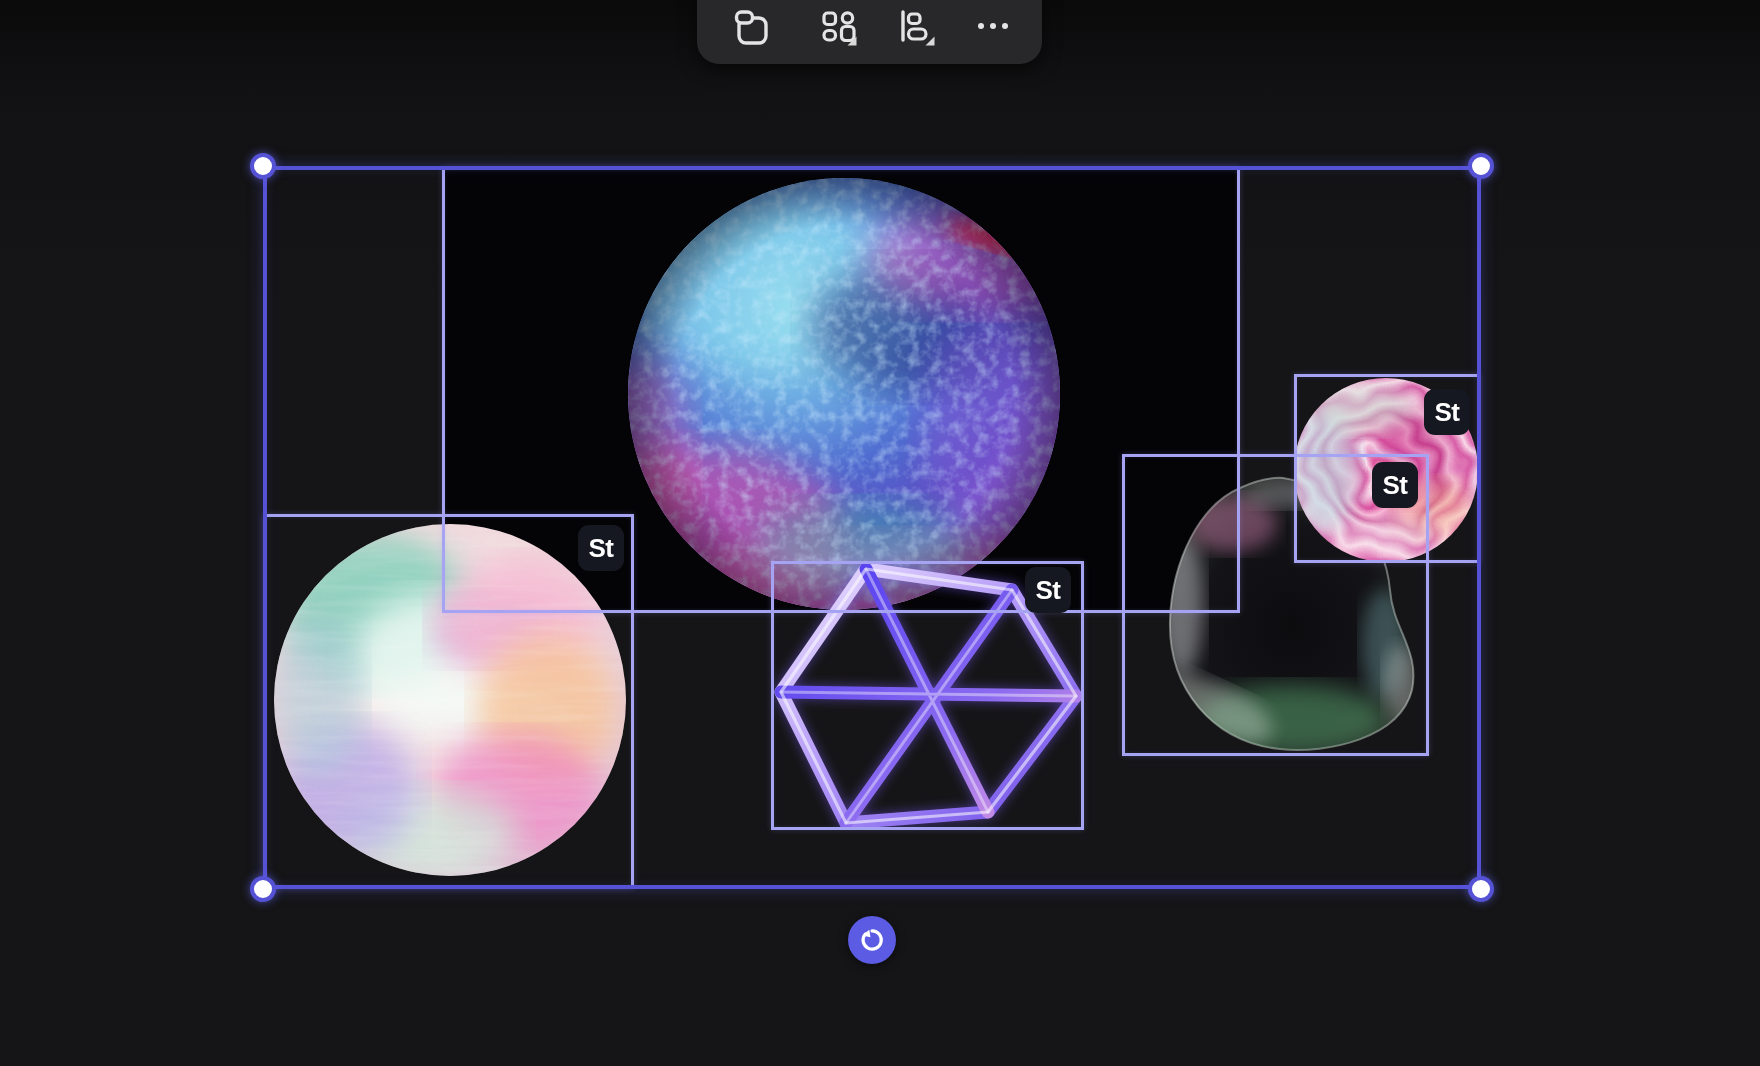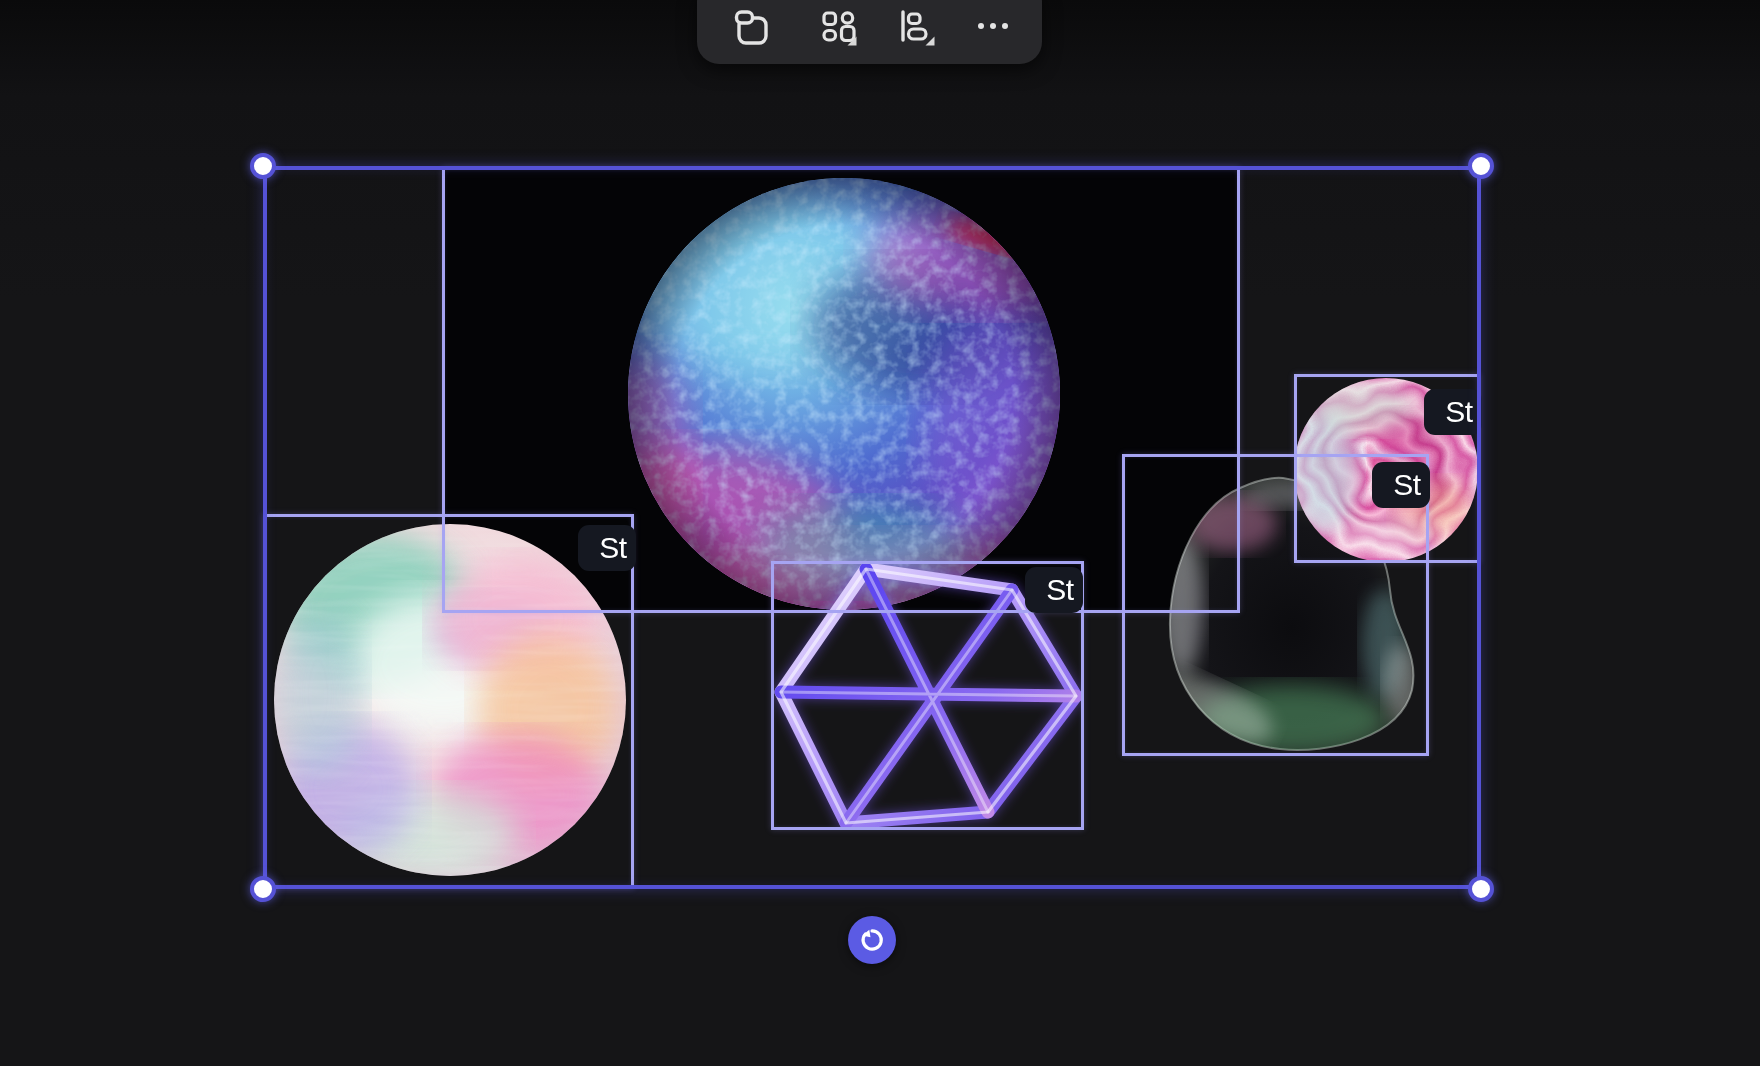--- a/index.html
+++ b/index.html
@@ -23,22 +23,22 @@
     border:4px solid #5552d6;box-sizing:border-box;
     box-shadow:0 0 14px rgba(90,88,230,.35), inset 0 0 12px rgba(90,88,230,.12);}
   .handle{position:absolute;width:26px;height:26px;border-radius:50%;background:#ffffff;
     border:4px solid #5552d6;box-sizing:border-box;
     box-shadow:0 0 10px rgba(100,100,240,.65);}
   .rotate-btn{position:absolute;left:848px;top:916px;width:48px;height:48px;border-radius:50%;
     background:#5b5be4;border:none;cursor:pointer;display:flex;align-items:center;justify-content:center;
     box-shadow:0 2px 10px rgba(0,0,0,.5);}
   
   .st-badge{position:absolute;width:46px;height:46px;border-radius:11px;background:#151821;
-    color:#fff;font-weight:400;font-size:30px;letter-spacing:-0.5px;
-    display:flex;align-items:center;justify-content:center;z-index:30;padding-left:12px;}
+    color:#fff;font-weight:700;font-size:26px;letter-spacing:-0.5px;
+    display:flex;align-items:center;justify-content:center;z-index:30;}
   .z-img{z-index:10}.z-frame{z-index:20}.z-sel{z-index:40}.z-top{z-index:50}
 </style>
 </head>
 <body>
 
 <div class="stage">
 
   <div class="img-box z-img" style="left:442px;top:167px;width:798px;height:446px;background:#040406;">
     <svg width="798" height="446" viewBox="0 0 798 446">
       <defs>

